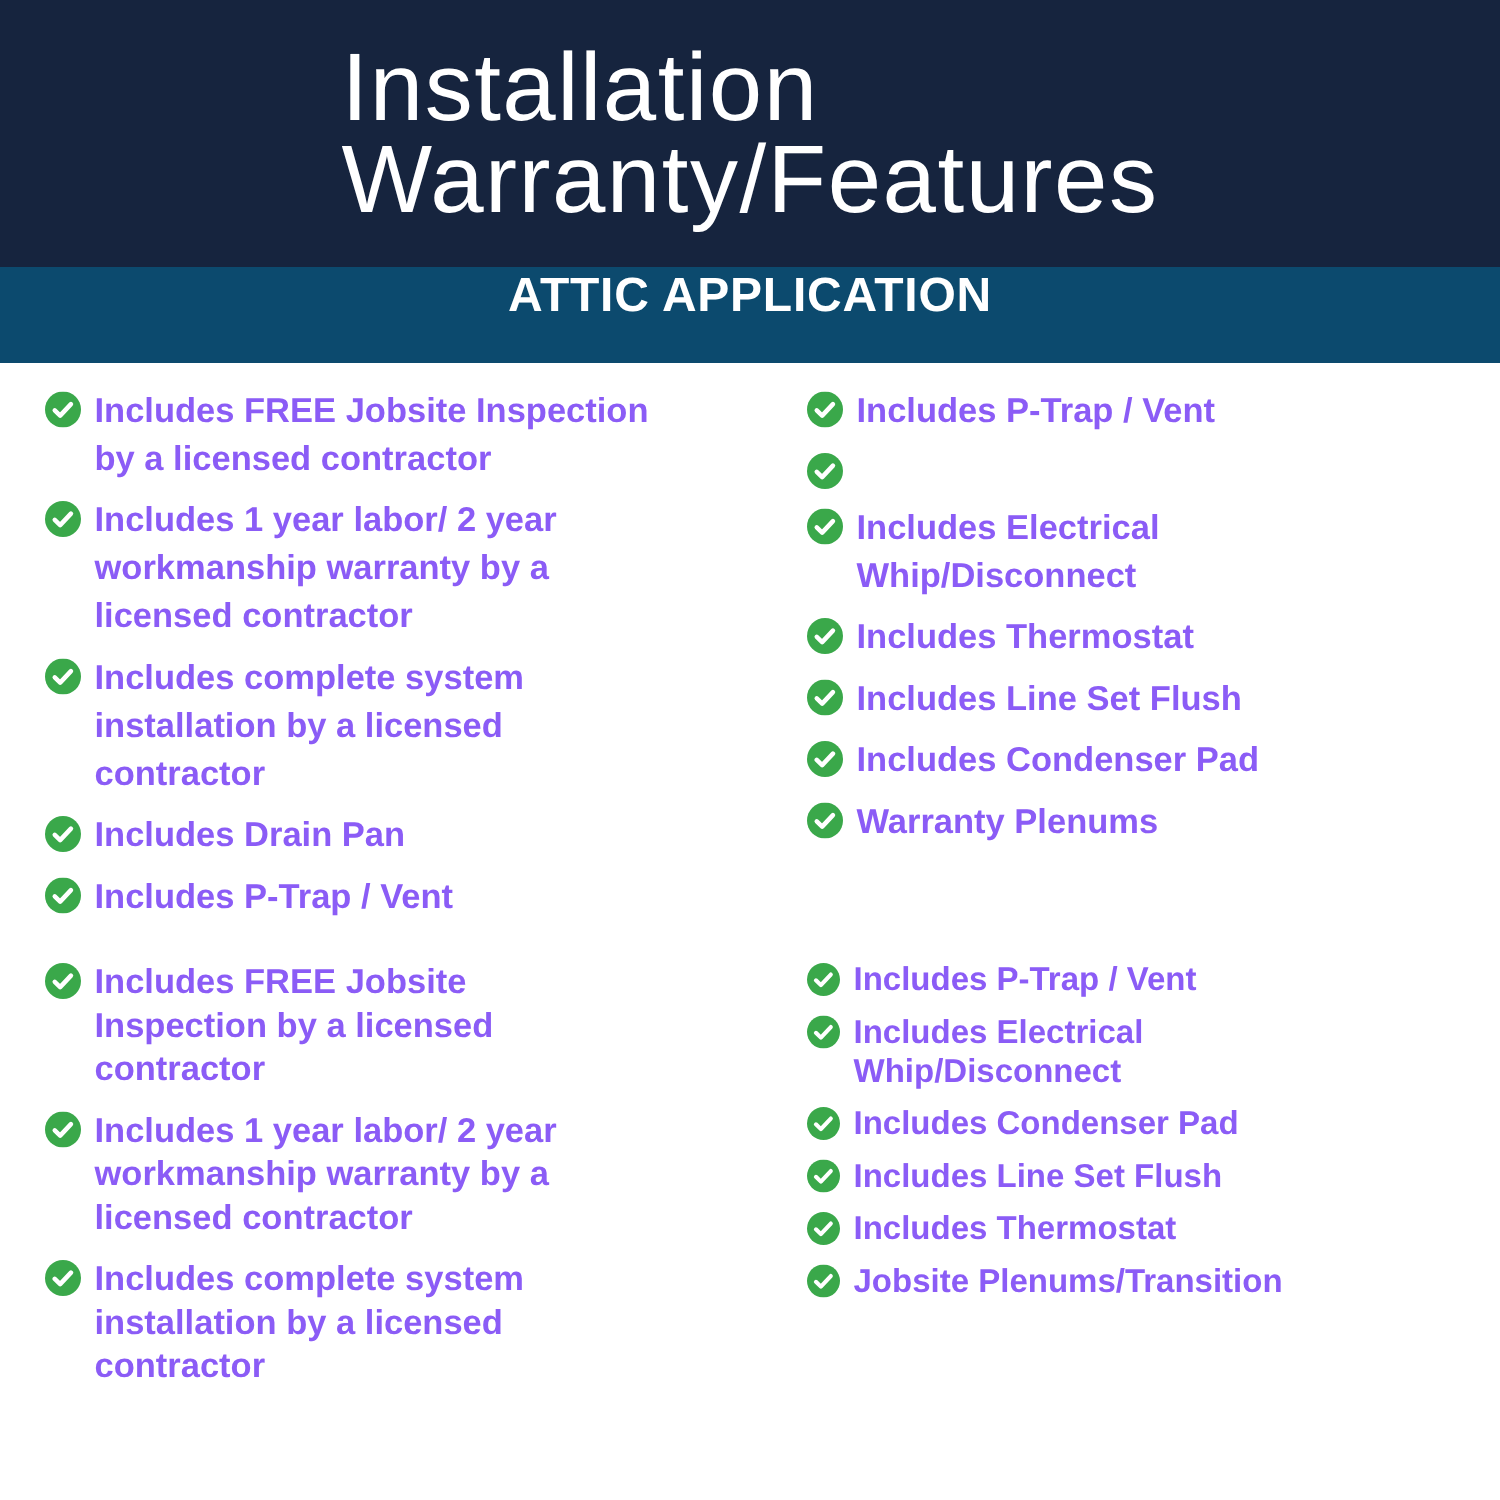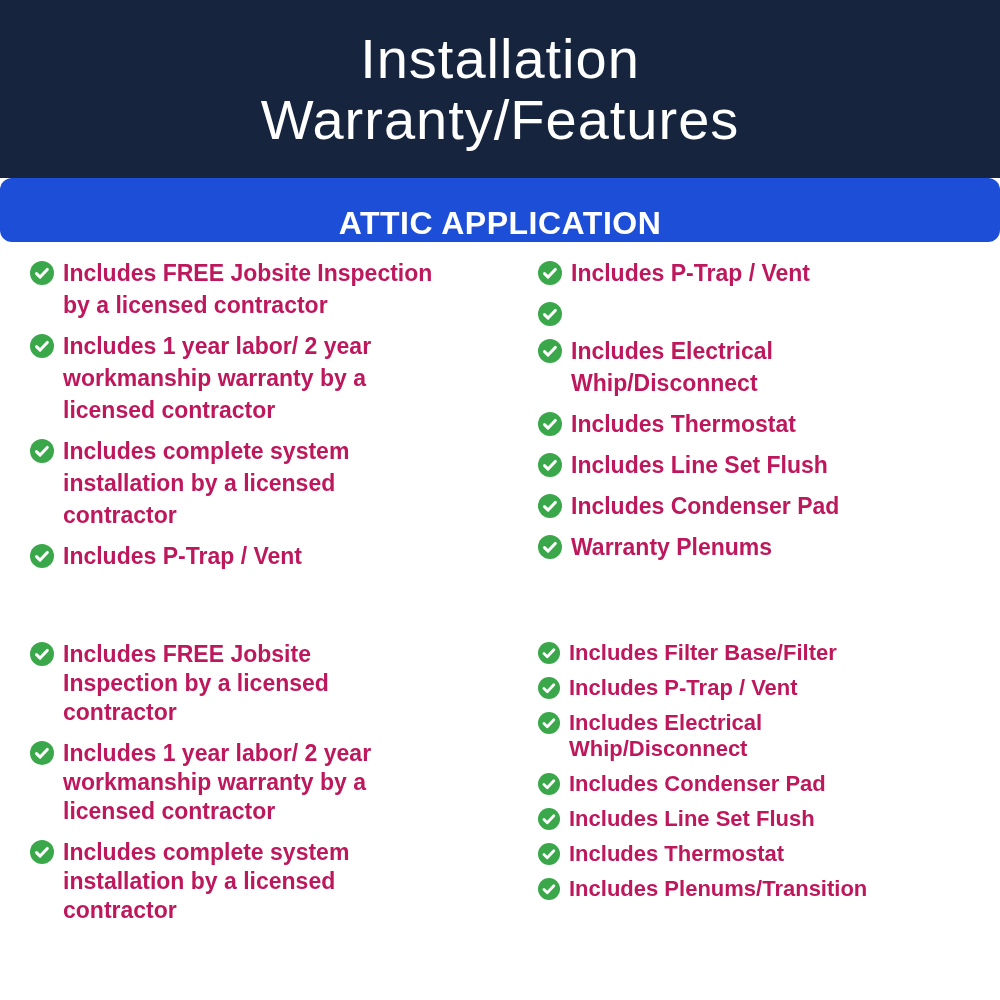--- a/index.html
+++ b/index.html
@@ -14,49 +14,48 @@
   
   .hero {
     height: 178px;
     background: #16243e;
     display: flex;
     align-items: center;
     justify-content: center;
   }
   .hero h1 {
     color: #ffffff;
-    font-size: 56px;
+    font-size: 64px;
     line-height: 61px;
     font-weight: 400;
     letter-spacing: 1px;
-    text-align: center;
+    text-align: left;
     white-space: pre-line;
   }
 
   
   .band {
     height: 64px;
-    background: #1d4ed8;
+    background: #0c4a6e;
     display: flex;
-    align-items: flex-end;
+    align-items: flex-start;
     justify-content: center;
-    border-radius: 12px;
   }
   .band .band-label {
     color: #ffffff;
     font-size: 32px;
     font-weight: 700;
     letter-spacing: 0.5px;
   }
 
   
   .section-body {
     display: grid;
     grid-template-columns: 508px auto;
-    color: #be185d;
+    color: #8b5cf6;
   }
   .section-body.attic { height: 388px; padding: 15px 0 0 30px; }
   .section-body.vertical { height: 278px; padding: 10px 0 0 30px; }
 
   .item {
     display: flex;
     align-items: flex-start;
     font-weight: 700;
   }
   .item .txt { white-space: pre-line; }
@@ -126,20 +125,29 @@
 installation by a licensed
 contractor</span>
       </div>
       <div class="item">
         <span class="check">
             <svg viewBox="0 0 24 24">
               <circle cx="12" cy="12" r="12" fill="#3aa84a"></circle>
               <path d="M6.5 12.6l3.6 3.5 7.2-7.7" fill="none" stroke="#ffffff" stroke-width="3" stroke-linecap="round" stroke-linejoin="round"></path>
             </svg>
           </span>
+        <span class="txt">Includes Drain Pan</span>
+      </div>
+      <div class="item">
+        <span class="check">
+            <svg viewBox="0 0 24 24">
+              <circle cx="12" cy="12" r="12" fill="#3aa84a"></circle>
+              <path d="M6.5 12.6l3.6 3.5 7.2-7.7" fill="none" stroke="#ffffff" stroke-width="3" stroke-linecap="round" stroke-linejoin="round"></path>
+            </svg>
+          </span>
         <span class="txt">Includes P-Trap / Vent</span>
       </div>
     </div>
     <div class="col-right">
       <div class="item">
         <span class="check">
             <svg viewBox="0 0 24 24">
               <circle cx="12" cy="12" r="12" fill="#3aa84a"></circle>
               <path d="M6.5 12.6l3.6 3.5 7.2-7.7" fill="none" stroke="#ffffff" stroke-width="3" stroke-linecap="round" stroke-linejoin="round"></path>
             </svg>
@@ -241,29 +249,20 @@
       </div>
     </div>
     <div class="col-right">
       <div class="item">
         <span class="check">
             <svg viewBox="0 0 24 24">
               <circle cx="12" cy="12" r="12" fill="#3aa84a"></circle>
               <path d="M6.5 12.6l3.6 3.5 7.2-7.7" fill="none" stroke="#ffffff" stroke-width="3" stroke-linecap="round" stroke-linejoin="round"></path>
             </svg>
           </span>
-        <span class="txt">Includes Filter Base/Filter</span>
-      </div>
-      <div class="item">
-        <span class="check">
-            <svg viewBox="0 0 24 24">
-              <circle cx="12" cy="12" r="12" fill="#3aa84a"></circle>
-              <path d="M6.5 12.6l3.6 3.5 7.2-7.7" fill="none" stroke="#ffffff" stroke-width="3" stroke-linecap="round" stroke-linejoin="round"></path>
-            </svg>
-          </span>
         <span class="txt">Includes P-Trap / Vent</span>
       </div>
       <div class="item">
         <span class="check">
             <svg viewBox="0 0 24 24">
               <circle cx="12" cy="12" r="12" fill="#3aa84a"></circle>
               <path d="M6.5 12.6l3.6 3.5 7.2-7.7" fill="none" stroke="#ffffff" stroke-width="3" stroke-linecap="round" stroke-linejoin="round"></path>
             </svg>
           </span>
         <span class="txt">Includes Electrical
@@ -296,18 +295,18 @@
           </span>
         <span class="txt">Includes Thermostat</span>
       </div>
       <div class="item">
         <span class="check">
             <svg viewBox="0 0 24 24">
               <circle cx="12" cy="12" r="12" fill="#3aa84a"></circle>
               <path d="M6.5 12.6l3.6 3.5 7.2-7.7" fill="none" stroke="#ffffff" stroke-width="3" stroke-linecap="round" stroke-linejoin="round"></path>
             </svg>
           </span>
-        <span class="txt">Includes Plenums/Transition</span>
+        <span class="txt">Jobsite Plenums/Transition</span>
       </div>
     </div>
   </div>
 
 </div>
 
 </body></html>

